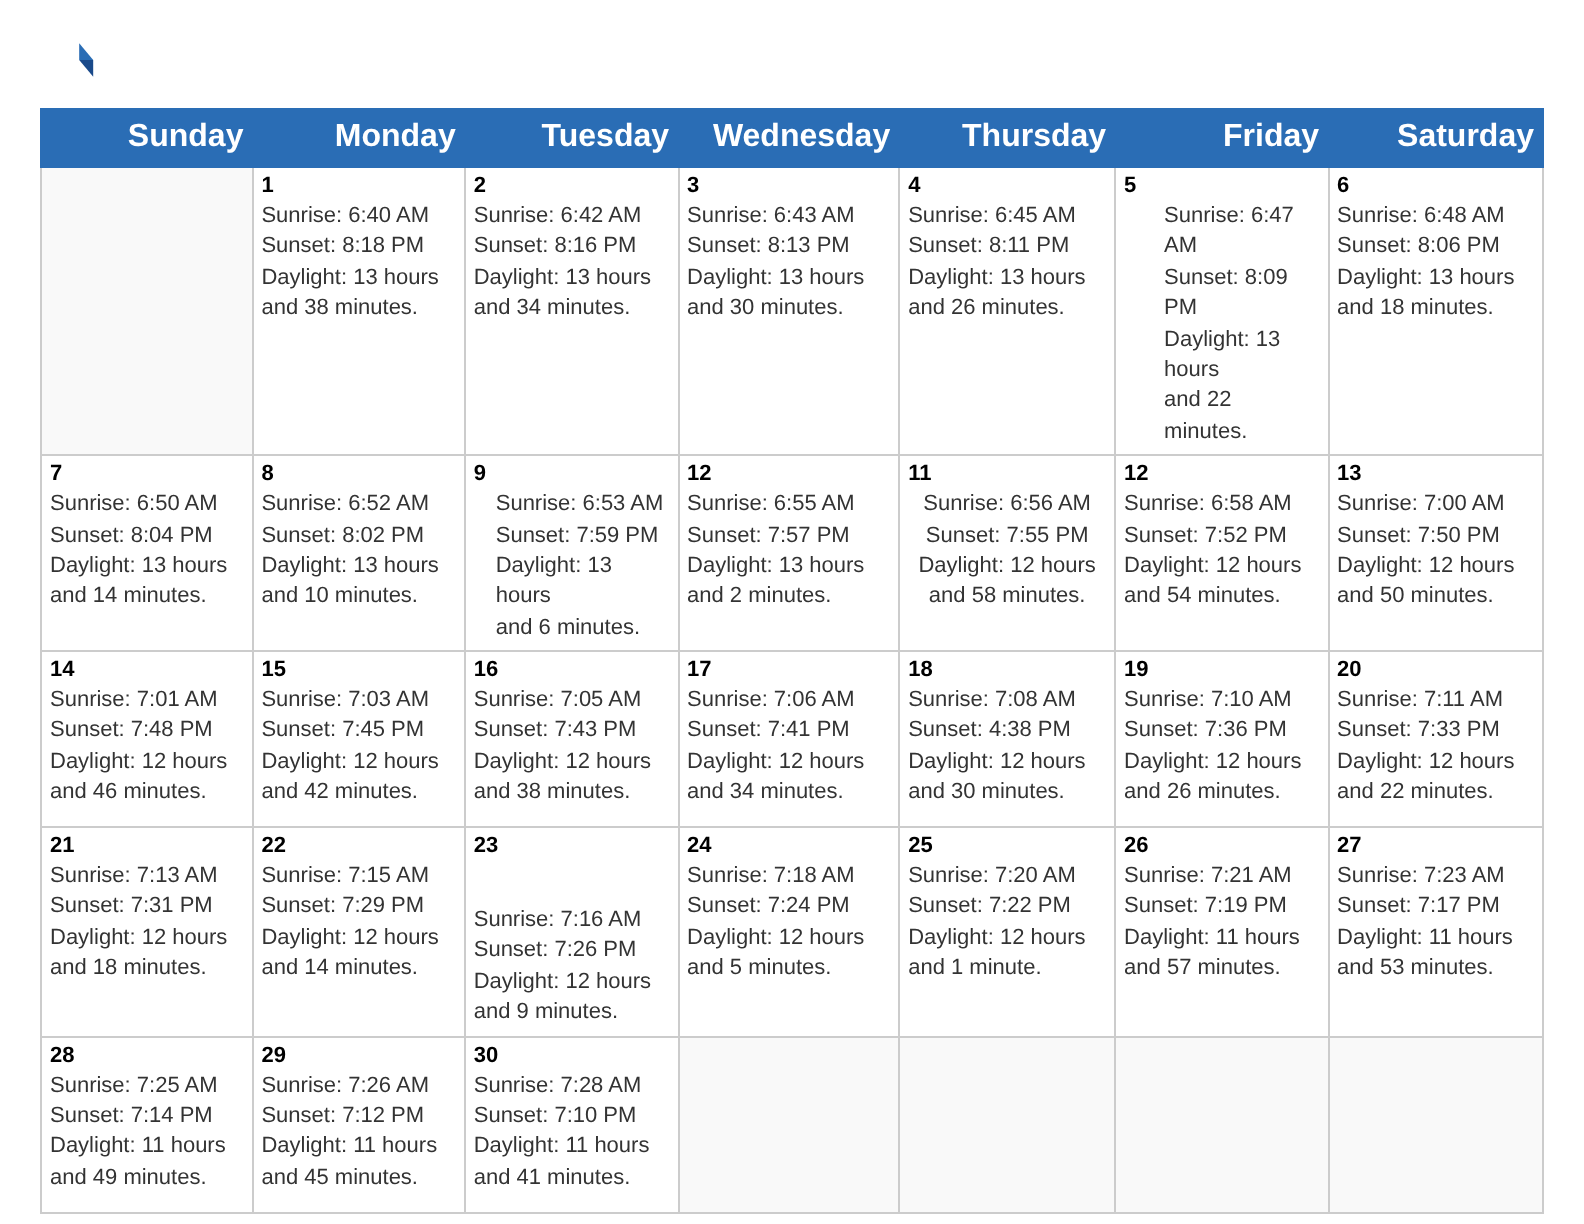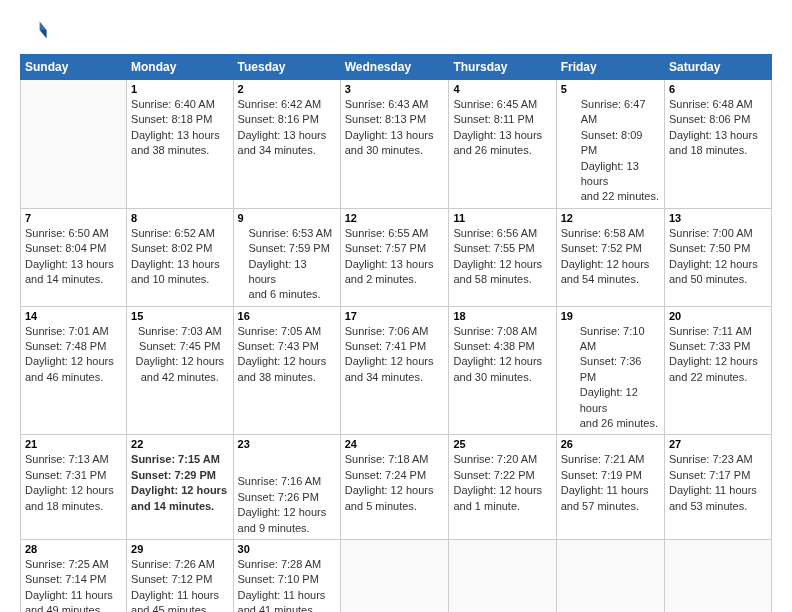--- a/index.html
+++ b/index.html
@@ -54,22 +54,22 @@
     }
     .calendar {
       width: 100%;
       border-collapse: collapse;
       font-size: 10px;
     }
     .calendar th {
       background: #2a6db5;
       color: #fff;
       padding: 5px 4px;
-      text-align: left;
-      font-size: 12px;
+      text-align: right;
+      font-size: 16px;
       font-weight: bold;
       border: 1px solid #2a6db5;
     }
     .calendar td {
       border: 1px solid #ccc;
       vertical-align: top;
       padding: 3px 4px;
       width: 113px;
       height: 88px;
     }
@@ -191,21 +191,21 @@
           </td>
           <td>
             <span class="day-number">12</span>
             <div class="day-info" style="white-space: pre-line;">Sunrise: 6:55 AM
 Sunset: 7:57 PM
 Daylight: 13 hours
 and 2 minutes.</div>
           </td>
           <td>
             <span class="day-number">11</span>
-            <div class="day-info" style="white-space: pre-line;">Sunrise: 6:56 AM
+            <div class="day-info" style="white-space: pre-line; text-align: center;">Sunrise: 6:56 AM
 Sunset: 7:55 PM
 Daylight: 12 hours
 and 58 minutes.</div>
           </td>
           <td>
             <span class="day-number">12</span>
             <div class="day-info" style="white-space: pre-line;">Sunrise: 6:58 AM
 Sunset: 7:52 PM
 Daylight: 12 hours
 and 54 minutes.</div>
@@ -221,21 +221,21 @@
         <tr>
           <td>
             <span class="day-number">14</span>
             <div class="day-info" style="white-space: pre-line;">Sunrise: 7:01 AM
 Sunset: 7:48 PM
 Daylight: 12 hours
 and 46 minutes.</div>
           </td>
           <td>
             <span class="day-number">15</span>
-            <div class="day-info" style="white-space: pre-line; text-align: center;">Sunrise: 7:03 AM
+            <div class="day-info" style="white-space: pre-line;">Sunrise: 7:03 AM
 Sunset: 7:45 PM
 Daylight: 12 hours
 and 42 minutes.</div>
           </td>
           <td>
             <span class="day-number">16</span>
             <div class="day-info" style="white-space: pre-line;">Sunrise: 7:05 AM
 Sunset: 7:43 PM
 Daylight: 12 hours
 and 38 minutes.</div>
@@ -249,21 +249,21 @@
           </td>
           <td>
             <span class="day-number">18</span>
             <div class="day-info" style="white-space: pre-line;">Sunrise: 7:08 AM
 Sunset: 4:38 PM
 Daylight: 12 hours
 and 30 minutes.</div>
           </td>
           <td>
             <span class="day-number">19</span>
-            <div class="day-info" style="white-space: pre-line; margin-left: 19px;">Sunrise: 7:10 AM
+            <div class="day-info" style="white-space: pre-line;">Sunrise: 7:10 AM
 Sunset: 7:36 PM
 Daylight: 12 hours
 and 26 minutes.</div>
           </td>
           <td>
             <span class="day-number">20</span>
             <div class="day-info" style="white-space: pre-line;">Sunrise: 7:11 AM
 Sunset: 7:33 PM
 Daylight: 12 hours
 and 22 minutes.</div>
@@ -272,21 +272,21 @@
         <tr>
           <td>
             <span class="day-number">21</span>
             <div class="day-info" style="white-space: pre-line;">Sunrise: 7:13 AM
 Sunset: 7:31 PM
 Daylight: 12 hours
 and 18 minutes.</div>
           </td>
           <td>
             <span class="day-number">22</span>
-            <div class="day-info" style="white-space: pre-line; font-weight: bold;">Sunrise: 7:15 AM
+            <div class="day-info" style="white-space: pre-line;">Sunrise: 7:15 AM
 Sunset: 7:29 PM
 Daylight: 12 hours
 and 14 minutes.</div>
           </td>
           <td>
             <span class="day-number">23</span>
             <div class="day-info" style="white-space: pre-line; margin-top: 24px;">Sunrise: 7:16 AM
 Sunset: 7:26 PM
 Daylight: 12 hours
 and 9 minutes.</div>

